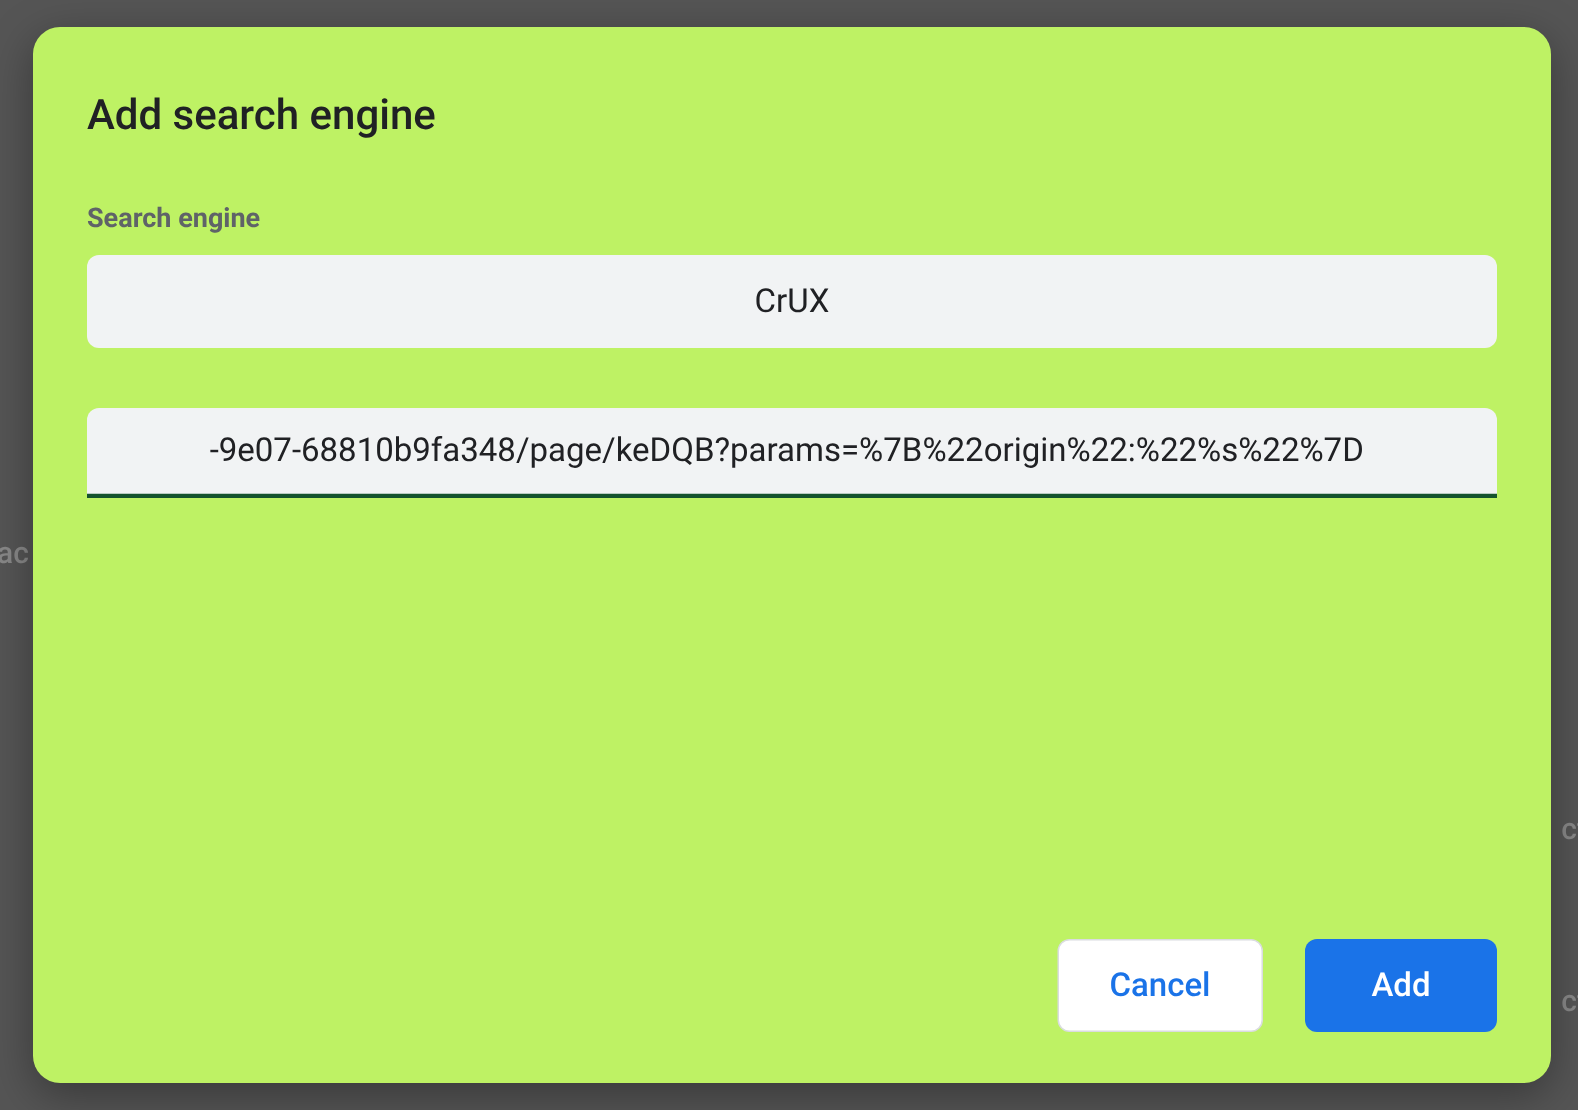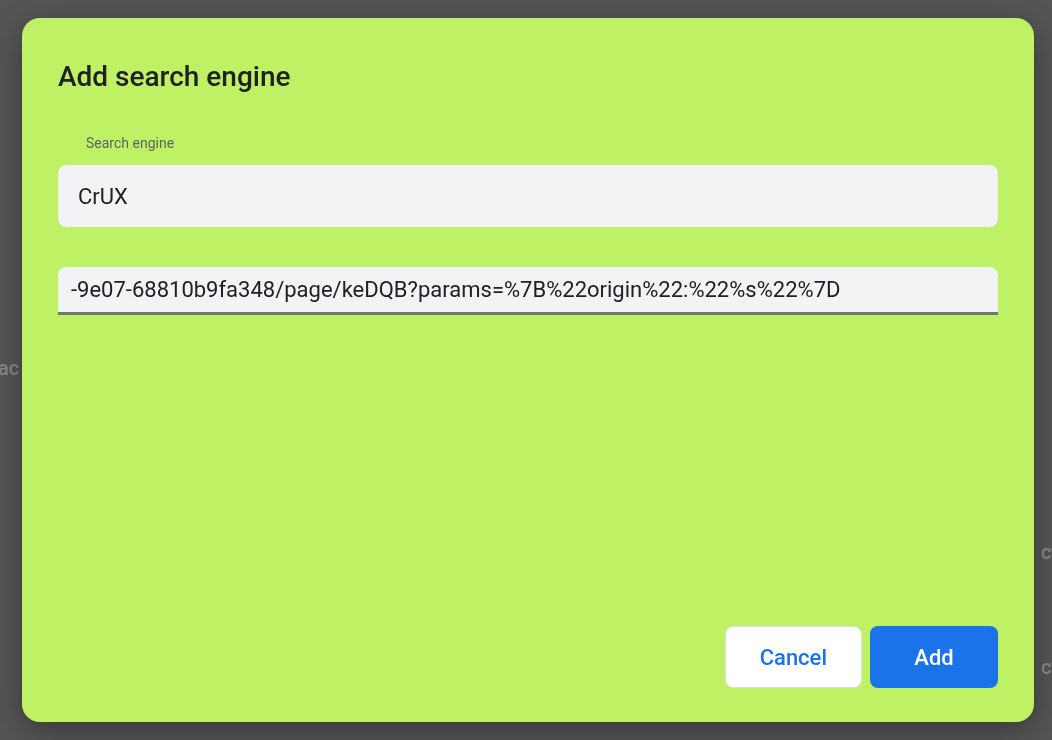--- a/index.html
+++ b/index.html
@@ -53,57 +53,57 @@
       font-weight: 500;
       color: #202124;
       margin-bottom: 42px;
     }
 
     .field-group {
       margin-bottom: 40px;
     }
 
     .field-label {
-      font-size: 14px;
-      font-weight: 400;
+      font-size: 18px;
+      font-weight: 700;
       color: #5f6368;
       margin-bottom: 14px;
       display: block;
-      margin-left: 28px;
     }
 
     .field-label.focused {
       color: #1a73e8;
     }
 
     .text-input {
       width: 100%;
       height: 62px;
       background: #f1f3f4;
       border: none;
       border-radius: 8px;
       padding: 0 20px;
       font-size: 22px;
       color: #202124;
       outline: none;
       font-family: inherit;
+      text-align: center;
     }
 
     .text-input.focused {
       border-radius: 8px 8px 0 0;
-      border-bottom: 3px solid #737373;
-      height: 48px;
+      border-bottom: 3px solid #14532d;
+      height: 60px;
       padding-left: 13px;
     }
 
     .button-row {
       margin-top: auto;
       display: flex;
       justify-content: flex-end;
-      gap: 8px;
+      gap: 28px;
     }
 
     .btn {
       height: 62px;
       padding: 0 34px;
       border-radius: 8px;
       font-size: 22px;
       font-weight: 500;
       cursor: pointer;
       font-family: inherit;

